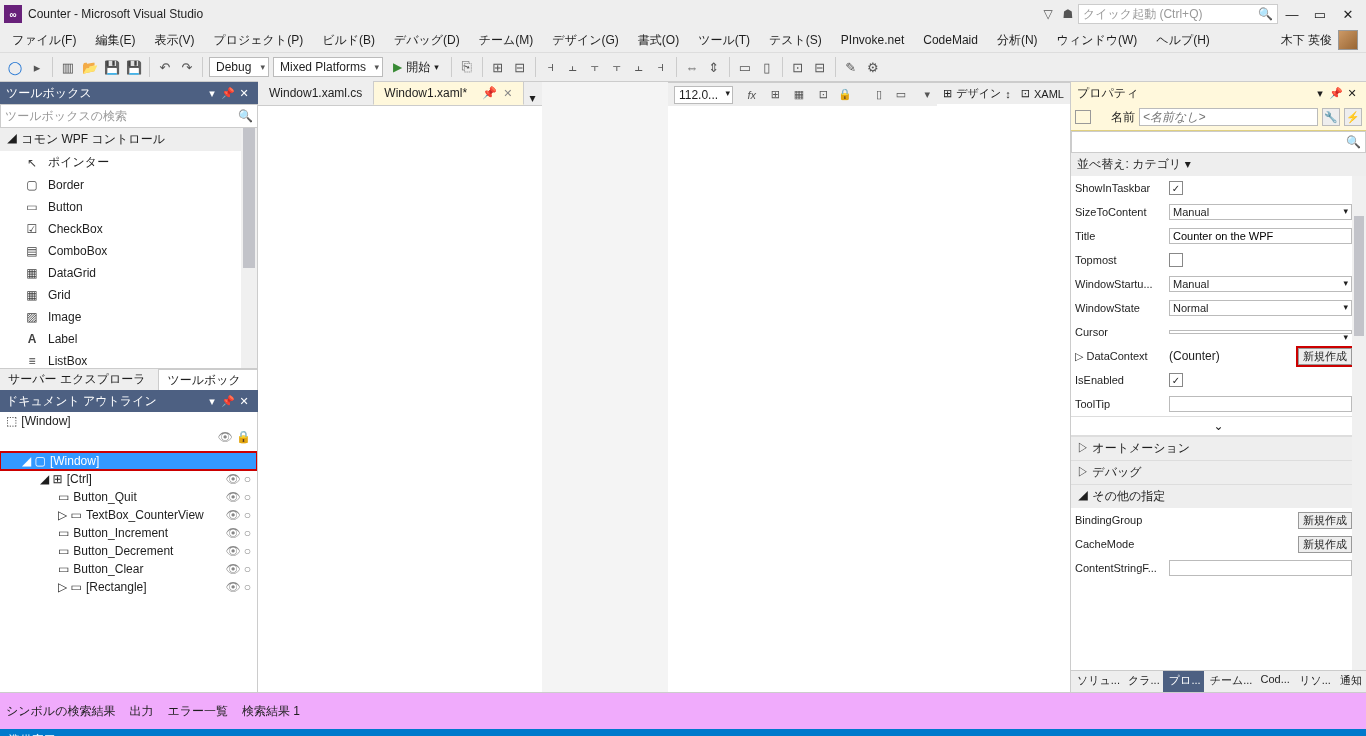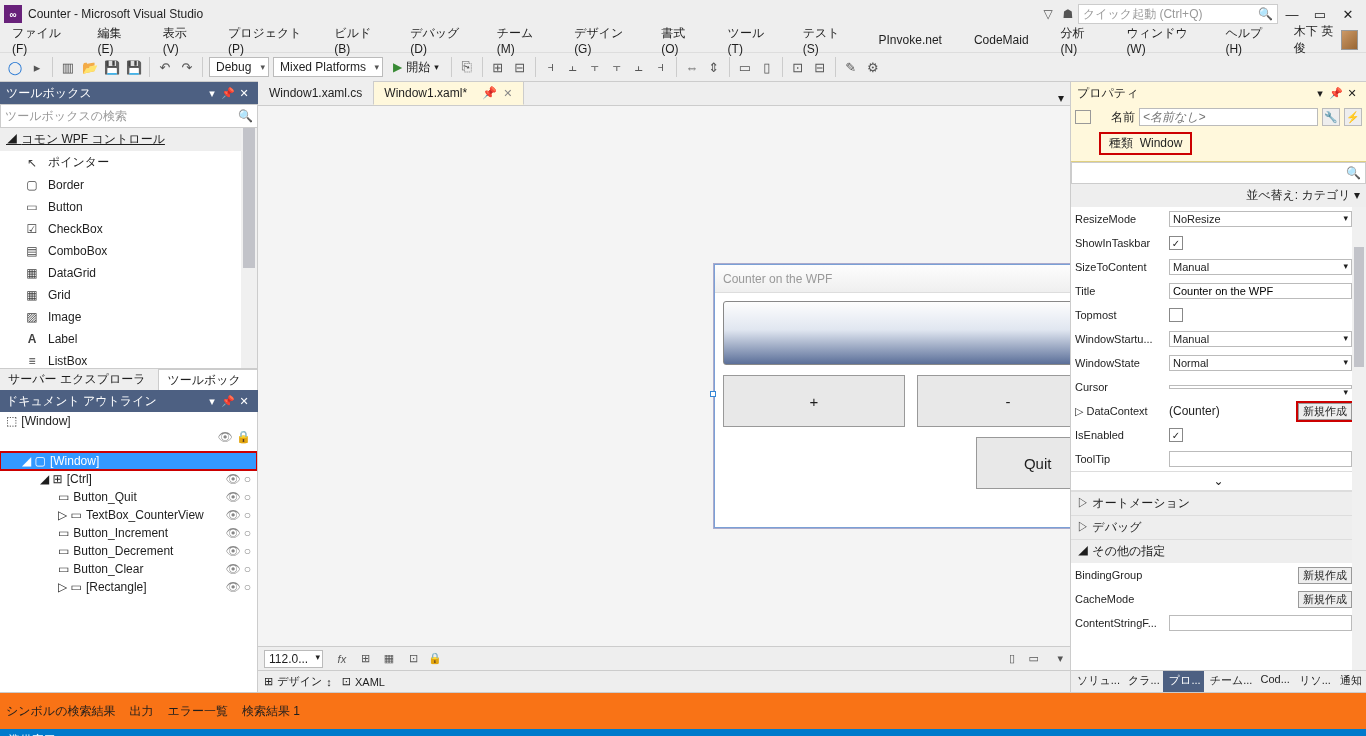--- a/index.html
+++ b/index.html
@@ -5,55 +5,55 @@
 * { box-sizing: border-box; margin: 0; padding: 0; font-family: "Segoe UI", Meiryo, sans-serif; }
 body { width: 1366px; height: 736px; background: #eee; overflow: hidden; font-size: 12px; color: #1e1e1e; }
 .titlebar { height: 28px; background: #eee; display: flex; align-items: center; padding: 0 4px; }
 .titlebar .vs-icon { width: 18px; height: 18px; background: #68217a; margin-right: 6px; display: flex; align-items: center; justify-content: center; color: #fff; font-size: 10px; font-weight: bold; }
 .titlebar .title { flex: 0 0 auto; font-size: 12px; }
 .titlebar .spacer { flex: 1; }
 .titlebar .ql { width: 200px; height: 20px; border: 1px solid #ccc; background: #fff; padding: 0 4px; color: #999; display: flex; align-items: center; justify-content: space-between; }
 .titlebar .ql .mag { color: #555; }
 .titlebar .winbtn { width: 28px; text-align: center; font-size: 13px; cursor: pointer; }
 .titlebar .tbicon { width: 20px; text-align: center; color: #555; }
-.menubar { height: 24px; background: #eee; display: flex; align-items: center; padding: 0 4px; gap: 16px; }
+.menubar { height: 24px; background: #eee; display: flex; align-items: center; padding: 0 4px; gap: 3px; }
 .menubar .mi { padding: 2px 8px; cursor: pointer; font-size: 12px; }
 .menubar .user { margin-left: auto; padding-right: 4px; display: flex; align-items: center; gap: 6px; }
 .menubar .avatar { width: 20px; height: 20px; background: linear-gradient(135deg,#c96,#963); border: 1px solid #999; }
 .toolbar { height: 30px; background: #eee; border-top: 1px solid #ddd; border-bottom: 1px solid #ccc; display: flex; align-items: center; padding: 0 6px; gap: 4px; }
 .toolbar .tb { width: 18px; height: 18px; display: flex; align-items: center; justify-content: center; color: #555; cursor: pointer; font-size: 13px; }
 .toolbar .tbsep { width: 1px; height: 20px; background: #ccc; margin: 0 2px; }
 .toolbar .tbdrop { height: 20px; border: 1px solid #bbb; background: #fff; padding: 0 16px 0 6px; position: relative; display: flex; align-items: center; min-width: 60px; }
 .toolbar .tbdrop::after { content: "▾"; position: absolute; right: 3px; font-size: 9px; color: #555; }
 .toolbar .start { display: flex; align-items: center; gap: 4px; padding: 0 6px; }
 .toolbar .start .play { color: #388a34; }
 .main { display: flex; height: calc(100% - 28px - 24px - 30px - 22px - 22px); }
 .left { width: 258px; display: flex; flex-direction: column; background: #ec4899; }
 .panel-hdr { height: 22px; background: #4d6082; color: #fff; display: flex; align-items: center; padding: 0 6px; font-size: 12px; }
 .panel-hdr .phspacer { flex: 1; }
 .panel-hdr .phbtn { width: 16px; text-align: center; cursor: pointer; font-size: 11px; }
 .toolbox-search { height: 24px; border: 1px solid #ccc; background: #fff; margin: 0; display: flex; align-items: center; padding: 0 4px; color: #999; }
 .toolbox-search .mag { margin-left: auto; color: #555; }
 .toolbox-body { flex: 0 0 240px; background: #fff; overflow: hidden; border-right: 1px solid #ccc; position: relative; }
-.tbx-cat { background: #eee; padding: 3px 6px; font-weight: normal; cursor: pointer; text-decoration: underline; }
+.tbx-cat { background: #eee; padding: 3px 6px; font-weight: normal; cursor: pointer; }
 .tbx-item { padding: 3px 6px 3px 24px; display: flex; align-items: center; gap: 8px; cursor: pointer; }
 .tbx-item .ico { width: 16px; height: 16px; display: flex; align-items: center; justify-content: center; font-size: 12px; color: #414141; border: 1px solid transparent; }
 .tbx-scroll { position: absolute; right: 0; top: 0; bottom: 0; width: 16px; background: #f0f0f0; }
 .tbx-scroll .thumb { position: absolute; left: 2px; right: 2px; top: 0; height: 140px; background: #c2c3c9; }
 .left-tabs { height: 22px; display: flex; background: #eee; border-top: 1px solid #ccc; }
 .left-tabs .lt { padding: 2px 8px; cursor: pointer; background: #eee; }
 .left-tabs .lt.active { background: #fff; border: 1px solid #ccc; border-bottom: none; }
 .doc-outline { flex: 1; background: #fff; border-right: 1px solid #ccc; overflow: hidden; position: relative; }
 .doc-outline .row { padding: 2px 6px; display: flex; align-items: center; gap: 4px; cursor: pointer; }
 .doc-outline .row.sel { background: #3399ff; color: #fff; outline: 2px solid #c00; outline-offset: -1px; }
 .doc-outline .row .vis { margin-left: auto; color: #888; font-size: 12px; display: flex; gap: 3px; }
 .doc-outline .indent1 { padding-left: 22px; }
 .doc-outline .indent2 { padding-left: 40px; }
 .doc-outline .indent3 { padding-left: 58px; }
-.center { flex: 1; display: flex; flex-direction: column; background: #fff; }
+.center { flex: 1; display: flex; flex-direction: row; background: #fff; }
 .tabs { height: 24px; background: #eee; display: flex; align-items: flex-end; border-bottom: 1px solid #ccc; }
 .tabs .tab { padding: 4px 10px; background: #eee; border: 1px solid transparent; cursor: pointer; display: flex; align-items: center; gap: 6px; font-size: 12px; }
 .tabs .tab.active { background: #fff8dc; border: 1px solid #ccc; border-bottom-color: #fff8dc; }
 .tabs .tab .close { font-size: 11px; color: #888; }
 .tabs .tabspacer { flex: 1; }
 .tabs .tabdd { width: 18px; text-align: center; cursor: pointer; }
 .designer { flex: 1; position: relative; overflow: hidden; }
 .designer .bg { position: absolute; inset: 0; background-color: #f4f4f4; background-image: radial-gradient(#ddd 0.5px, transparent 0.5px); background-size: 6px 6px; }
 .designer .wpfwin { position: absolute; left: 456px; top: 158px; width: 394px; height: 264px; background: #fff; border: 1px solid #7aa0d6; box-shadow: 0 0 0 1px #aac; }
 .designer .wpfwin .wtitle { height: 28px; background: linear-gradient(#fdfdfd,#efefef); border-bottom: 1px solid #ddd; display: flex; align-items: center; padding: 0 8px; color: #999; font-size: 12px; }
@@ -73,40 +73,40 @@
 .right { width: 296px; background: #eee; border-left: 1px solid #ccc; display: flex; flex-direction: column; }
 .prop-hdr { background: #fff8dc; border-bottom: 1px solid #e0d080; }
 .prop-name-row { display: flex; align-items: center; padding: 4px; gap: 4px; }
 .prop-name-row .lbl { width: 40px; text-align: right; }
 .prop-name-row input { flex: 1; border: 1px solid #bbb; padding: 1px 3px; font-style: italic; color: #999; font-size: 12px; }
 .prop-name-row .pbtn { width: 18px; height: 18px; border: 1px solid #bbb; background: #eee; display: flex; align-items: center; justify-content: center; cursor: pointer; font-size: 11px; }
 .prop-type-row { display: flex; align-items: center; padding: 2px 4px 6px 28px; gap: 6px; }
 .prop-type-row .box { border: 2px solid #c00; padding: 1px 8px; }
 .prop-search { height: 22px; border: 1px solid #ccc; background: #fff; display: flex; align-items: center; padding: 0 4px; margin: 0; }
 .prop-search .mag { margin-left: auto; color: #555; }
-.prop-sort { padding: 3px 6px; background: #eee; text-align: right; }
+.prop-sort { padding: 3px 6px; background: #eee; }
 .prop-list { flex: 1; overflow: hidden; background: #fff; position: relative; }
 .prop-row { display: flex; align-items: center; height: 24px; padding: 0 4px; }
 .prop-row .pn { width: 94px; font-size: 11px; overflow: hidden; text-overflow: ellipsis; white-space: nowrap; }
 .prop-row .pv { flex: 1; display: flex; align-items: center; }
 .prop-row .pv input[type=text] { width: 100%; border: 1px solid #bbb; padding: 1px 3px; font-size: 11px; }
 .prop-row .pv .cb { width: 14px; height: 14px; border: 1px solid #888; background: #fff; display: flex; align-items: center; justify-content: center; font-size: 10px; }
 .prop-row .pv .combo { width: 100%; border: 1px solid #bbb; padding: 1px 3px; font-size: 11px; position: relative; background: #fff; }
 .prop-row .pv .combo::after { content: "▾"; position: absolute; right: 3px; font-size: 9px; }
 .prop-row .pv .newbtn { border: 1px solid #999; padding: 0 4px; font-size: 11px; background: #eee; cursor: pointer; }
 .prop-row .pv .newbtn.hl { outline: 2px solid #c00; }
 .prop-row .marker { width: 10px; text-align: center; font-size: 10px; color: #333; }
 .prop-cat { background: #eee; padding: 3px 6px; cursor: pointer; border-top: 1px solid #ddd; font-size: 12px; }
 .prop-scroll { position: absolute; right: 0; top: 0; bottom: 0; width: 14px; background: #f0f0f0; }
 .prop-scroll .thumb { position: absolute; left: 2px; right: 2px; top: 40px; height: 120px; background: #c2c3c9; }
 .prop-expand { text-align: center; padding: 2px; cursor: pointer; background: #fff; border-top: 1px solid #ddd; border-bottom: 1px solid #ddd; }
 .right-tabs { height: 22px; background: #eee; display: flex; border-top: 1px solid #ccc; font-size: 11px; }
 .right-tabs .rt { padding: 2px 6px; cursor: pointer; overflow: hidden; white-space: nowrap; }
 .right-tabs .rt.active { background: #4d6082; color: #fff; }
-.bottom { height: 22px; background: #f97316; border-top: 1px solid #ccc; display: flex; align-items: center; padding: 18px 6px; gap: 14px; font-size: 12px; }
+.bottom { height: 22px; background: #f0abfc; border-top: 1px solid #ccc; display: flex; align-items: center; padding: 18px 6px; gap: 14px; font-size: 12px; }
 .status { height: 22px; background: #007acc; color: #fff; display: flex; align-items: center; padding: 0 8px; font-size: 12px; }
 .checker { background-image: linear-gradient(45deg,#eee 25%,transparent 25%,transparent 75%,#eee 75%),linear-gradient(45deg,#eee 25%,transparent 25%,transparent 75%,#eee 75%); background-size: 8px 8px; background-position: 0 0,4px 4px; }
 </style>
 </head>
 <body>
 
 <div class="titlebar">
   <div class="vs-icon">∞</div>
   <div class="title">Counter - Microsoft Visual Studio</div>
   <div class="spacer"></div>
@@ -358,38 +358,26 @@
       <div class="phbtn">✕</div>
     </div>
     <div class="prop-hdr">
       <div class="prop-name-row">
         <span style="width:16px;border:1px solid #999;height:14px"></span>
         <span class="lbl">名前</span>
         <input type="text" placeholder="&lt;名前なし&gt;" style="">
         <div class="pbtn">🔧</div>
         <div class="pbtn">⚡</div>
       </div>
-      <div class="prop-type-row">
-        <span class="box">
-          <span>種類</span>&nbsp;&nbsp;<span>Window</span>
-        </span>
-      </div>
     </div>
     <div class="prop-search">
         <span class="mag">🔍</span>
       </div>
     <div class="prop-sort">並べ替え: カテゴリ ▾</div>
     <div class="prop-list">
-      <div class="prop-row">
-          <span class="pn">ResizeMode</span>
-          <span class="pv">
-            <div class="combo">NoResize</div>
-          </span>
-          <span class="marker">■</span>
-        </div>
       <div class="prop-row">
           <span class="pn">ShowInTaskbar</span>
           <span class="pv">
             <div class="cb">✓</div>
           </span>
           <span class="marker">□</span>
         </div>
       <div class="prop-row">
           <span class="pn">SizeToContent</span>
           <span class="pv">

